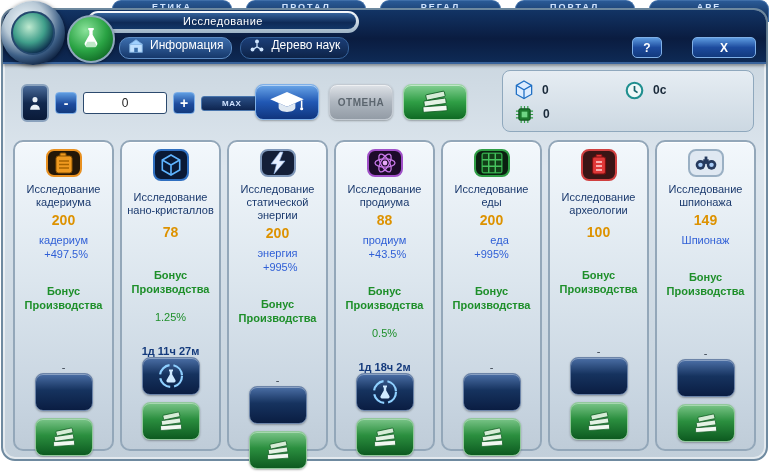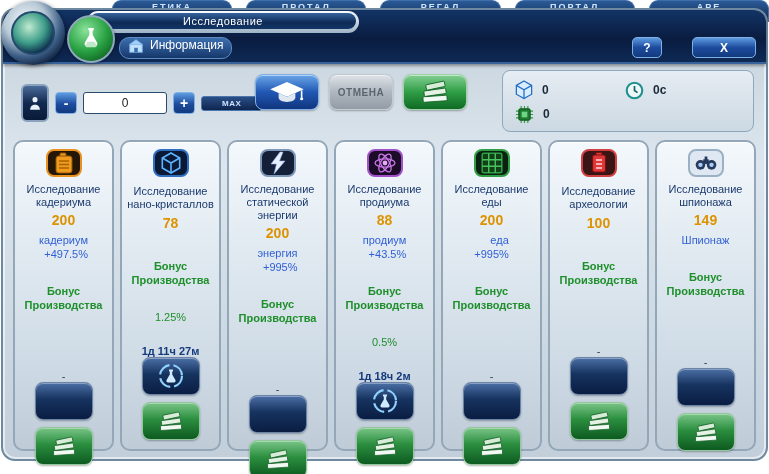--- a/index.html
+++ b/index.html
@@ -52,21 +52,21 @@
   .counter{position:absolute;left:18px;top:20px;display:flex;align-items:center;gap:6px;}
   .ctr-person{width:28px;height:38px;border-radius:6px;background:linear-gradient(180deg,#4a6b99,#12294f 50%,#0a1a38);
     border:2px solid #8aa2bd;display:flex;align-items:center;justify-content:center;cursor:pointer;}
   .ctr-btn{width:22px;height:22px;border-radius:4px;background:linear-gradient(180deg,#5d9be0,#1d4b9e 55%,#123a7e);
     border:1px solid #7fb0e8;color:#fff;font-size:14px;font-weight:bold;display:flex;align-items:center;justify-content:center;cursor:pointer;padding:0;}
   .ctr-input{width:84px;height:22px;border:1px solid #2c4a6e;border-radius:3px;background:#fff;text-align:center;
     font-size:12px;color:#222;box-sizing:border-box;font-family:inherit;}
   .ctr-max{height:15px;padding:0 20px;font-size:8px;font-weight:bold;color:#cfe2ff;letter-spacing:.5px;
     background:linear-gradient(180deg,#2a4f86,#0e2550);border:1px solid #4a76ad;border-radius:3px;cursor:pointer;}
 
-  .big-buttons{position:absolute;left:252px;top:10px;display:flex;gap:10px;}
+  .big-buttons{position:absolute;left:252px;top:20px;display:flex;gap:10px;}
   .btn-big{width:64px;height:36px;border-radius:8px;display:flex;align-items:center;justify-content:center;cursor:pointer;
     box-shadow:inset 0 1px 0 rgba(255,255,255,.5), 0 1px 2px rgba(0,0,0,.3);}
   .btn-big.blue{background:linear-gradient(180deg,#6aa6e8,#2158b4 50%,#10357e);border:1px solid #7fb0e8;}
   .btn-big.gray{background:linear-gradient(180deg,#dfe3e8,#aeb6bf 50%,#939ca6);border:1px solid #c3cad2;
     color:#5c666f;font-size:10px;font-weight:bold;letter-spacing:.5px;cursor:default;}
   .btn-big.green{background:linear-gradient(180deg,#83cf92,#2f9e45 50%,#0f6a24);border:1px solid #9fd4a8;}
 
   .res-panel{position:absolute;right:12px;top:6px;width:252px;height:62px;border:1px solid #8fa8bd;border-radius:8px;
     background:linear-gradient(180deg,#e6edf3,#ccd8e2);padding:7px 12px;box-sizing:border-box;
     display:grid;grid-template-columns:110px 1fr;grid-auto-rows:24px;align-items:center;}
@@ -88,21 +88,21 @@
   .icon-food{background:#0a2010;border-color:#2f9e45;}
   .icon-archaeology{background:#3a1515;border-color:#d04040;}
   .icon-espionage{background:#dfe8f2;border-color:#9ab0c4;}
 
   .card-title{font-size:11px;line-height:13px;color:#1b3a6e;height:40px;display:flex;align-items:center;justify-content:center;
     white-space:pre-line;max-width:94px;}
   .card-cost{font-size:14px;font-weight:bold;color:#dd9200;height:17px;margin:3px 0 5px;}
   .card-effect{font-size:11px;line-height:14px;color:#2f5fd6;height:32px;white-space:pre-line;max-width:88px;text-align:right;}
   .card-bonus{margin-top:9px;font-size:11px;line-height:14px;white-space:pre-line;max-width:88px;}
   .bonus-label{color:#1e8f2a;font-weight:bold;}
-  .bonus-value{color:#1e8f2a;min-height:14px;margin-top:9px;}
+  .bonus-value{color:#1e8f2a;min-height:14px;margin-top:0;}
   .card-status{margin-top:7px;font-size:11px;color:#39434f;height:14px;}
   .card-status.timer{color:#143a7c;font-weight:bold;}
 
   .card-buttons{margin-top:auto;display:flex;flex-direction:column;gap:7px;align-items:center;}
   .btn-card{width:58px;height:38px;border-radius:8px;display:flex;align-items:center;justify-content:center;cursor:pointer;padding:0;
     box-shadow:inset 0 1px 0 rgba(255,255,255,.35), 0 1px 2px rgba(0,0,0,.3);}
   .btn-card.dark{background:linear-gradient(180deg,#4b6fa6,#16335f 45%,#0a1d42);border:1px solid #6c84a8;}
   .btn-card.dark svg{width:26px;height:26px;display:block;}
   .btn-card.green{background:linear-gradient(180deg,#79c487,#2b8f3f 45%,#0d5a20);border:1px solid #92c89c;}
 
@@ -152,20 +152,31 @@
         <div class="hdr-tab active">
           <span class="tab-ic" data-icon="infotab">
               <svg viewBox="0 0 18 18">
                 <rect x="2" y="7" width="14" height="9" fill="#bfe0ff" stroke="#7fb0e0"></rect>
                 <path d="M2 7l7-5 7 5" fill="#9fd0ff" stroke="#7fb0e0"></path>
                 <rect x="7" y="11" width="4" height="5" fill="#3a6ea8"></rect>
               </svg>
             </span>
           <span>Информация</span>
         </div>
+        <div class="hdr-tab">
+          <span class="tab-ic" data-icon="treetab">
+              <svg viewBox="0 0 18 18">
+                <circle cx="9" cy="4" r="2.2" fill="#cfe6ff"></circle>
+                <circle cx="4" cy="13" r="2.2" fill="#cfe6ff"></circle>
+                <circle cx="14" cy="13" r="2.2" fill="#cfe6ff"></circle>
+                <path d="M9 6v4M9 10l-5 3M9 10l5 3" stroke="#cfe6ff" stroke-width="1.4" fill="none"></path>
+              </svg>
+            </span>
+          <span>Дерево наук</span>
+        </div>
       </div>
       <button class="hdr-help">?</button>
       <button class="hdr-close">X</button>
     </div>
 
     <div class="toolbar">
       <div class="counter">
         <button class="ctr-person">
           <span data-icon="person">
               <svg viewBox="0 0 16 20">

